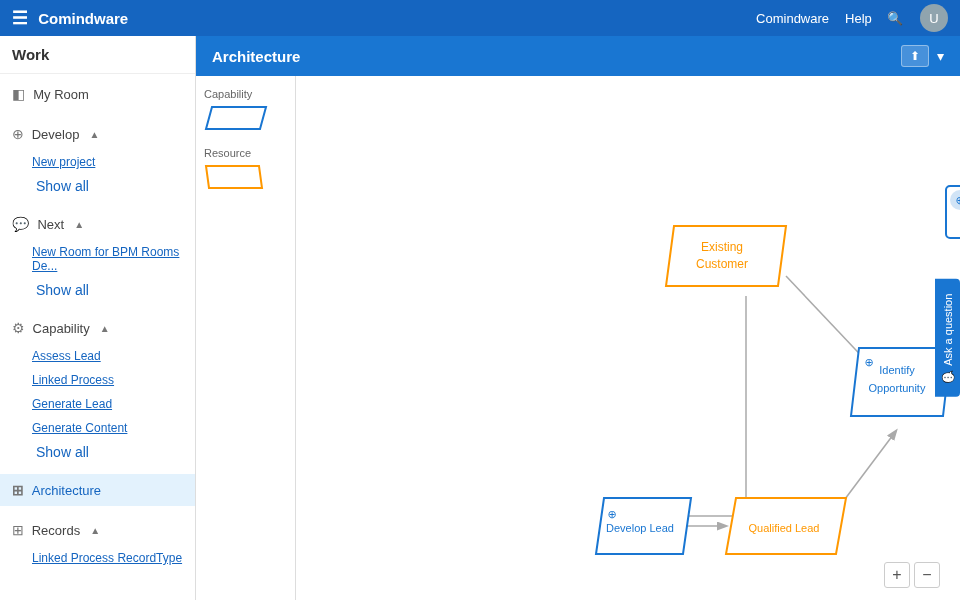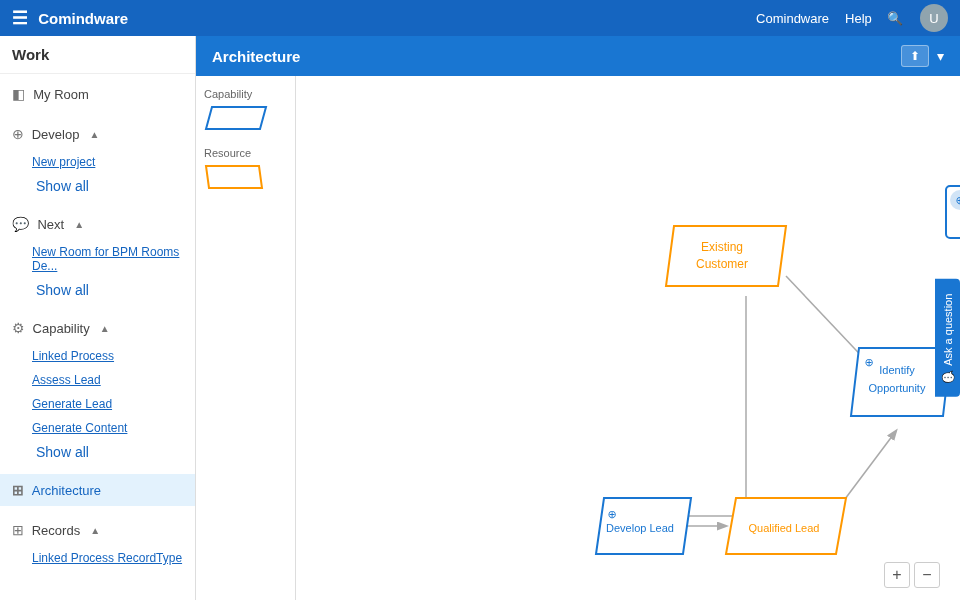--- a/index.html
+++ b/index.html
@@ -212,22 +212,22 @@
       <div class="sidebar-item">New Room for BPM Rooms De...</div>
       <div class="sidebar-show-all">Show all</div>
     </div>
 
     <div class="sidebar-section">
       <div class="sidebar-section-header">
         <span class="icon">⚙</span>
         <span class="label">Capability</span>
         <span class="arrow">▲</span>
       </div>
+      <div class="sidebar-item">Assess Lead</div>
       <div class="sidebar-item">Linked Process</div>
-      <div class="sidebar-item">Assess Lead</div>
       <div class="sidebar-item">Generate Lead</div>
       <div class="sidebar-item">Generate Content</div>
       <div class="sidebar-show-all">Show all</div>
     </div>
 
     <div class="sidebar-section">
       <div class="sidebar-section-header active" style="background:#e3f2fd; font-weight:600; color:#1565c0;">
         <span class="icon">⊞</span>
         <span class="label">Architecture</span>
       </div>

